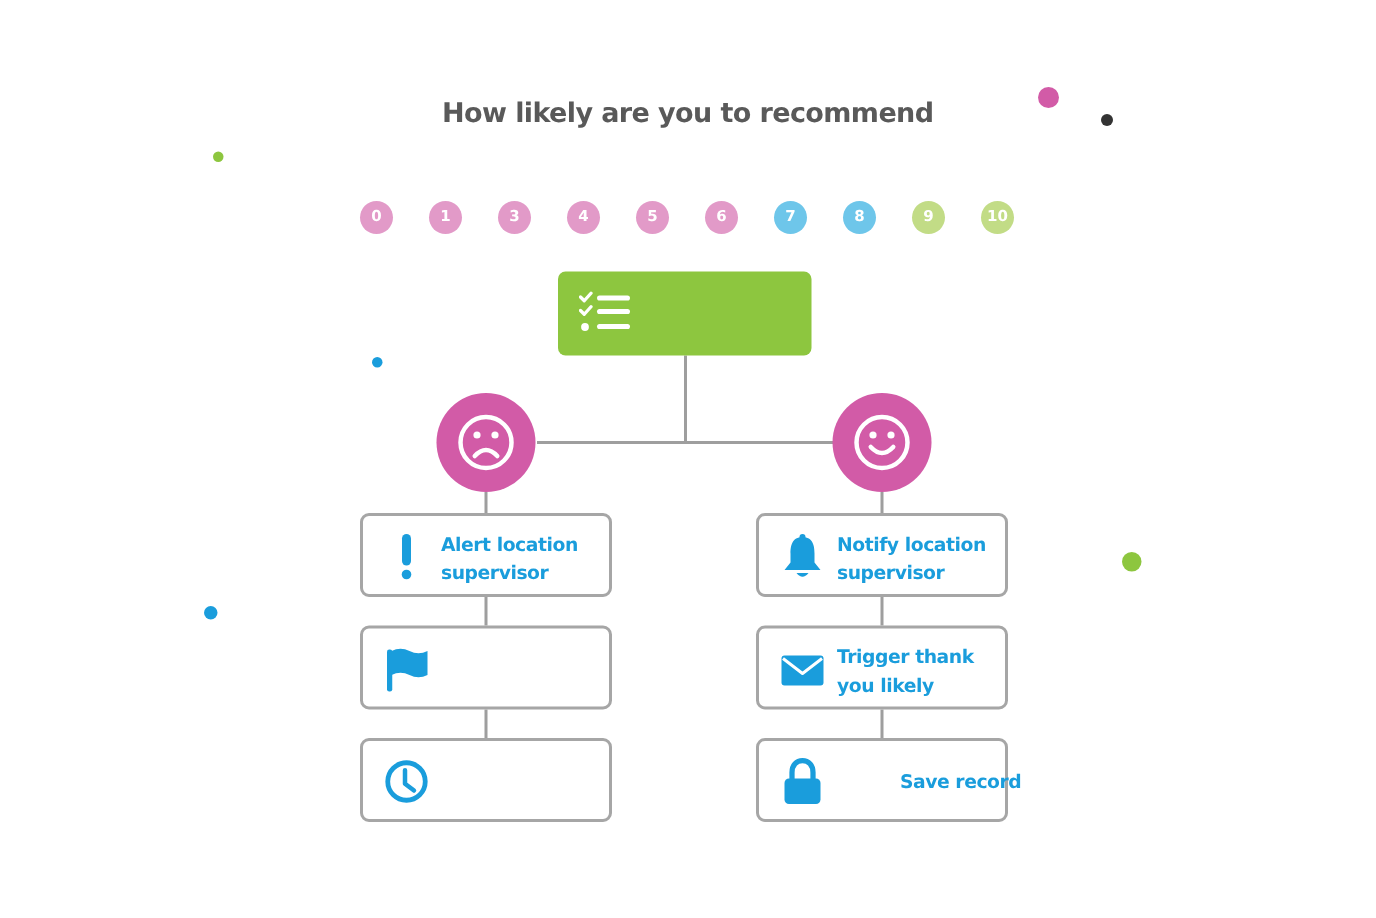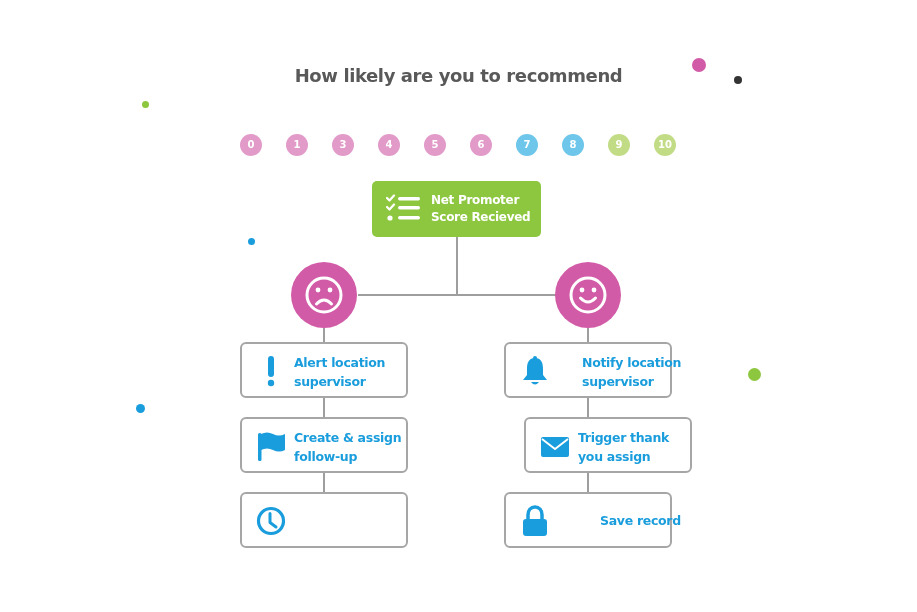--- a/index.html
+++ b/index.html
@@ -57,24 +57,20 @@
 
 <div class="root" style="background:#8dc63f;">
   <svg class="ic" width="36" height="30" viewBox="0 0 36 30">
     <path d="M1 4 L3.5 6.5 L8 1.5" fill="none" stroke="#fff" stroke-width="2.2" stroke-linecap="round" stroke-linejoin="round"></path>
     <path d="M1 13 L3.5 15.5 L8 10.5" fill="none" stroke="#fff" stroke-width="2.2" stroke-linecap="round" stroke-linejoin="round"></path>
     <circle cx="4" cy="24" r="2.6" fill="#fff"></circle>
     <rect x="12" y="3" width="22" height="3.4" rx="1.7" fill="#fff"></rect>
     <rect x="12" y="12" width="22" height="3.4" rx="1.7" fill="#fff"></rect>
     <rect x="12" y="22" width="22" height="3.4" rx="1.7" fill="#fff"></rect>
   </svg>
-  <div class="label">
-    <div>Net Promoter</div>
-    <div>Score Recieved</div>
-  </div>
 </div>
 
 <div class="face" style="left:291px;top:262px;background:#d25ba7;">
   <svg width="40" height="40" viewBox="0 0 40 40">
     <circle cx="20" cy="20" r="17" fill="none" stroke="#fff" stroke-width="3"></circle>
     <circle cx="14" cy="15" r="2.4" fill="#fff"></circle>
     <circle cx="26" cy="15" r="2.4" fill="#fff"></circle>
     <path d="M12.5 29 Q20 21 27.5 29" fill="none" stroke="#fff" stroke-width="3" stroke-linecap="round"></path>
   </svg>
 </div>
@@ -95,51 +91,47 @@
   <div class="label" style="color:#1a9ddc;">
     <div>Alert location</div>
     <div>supervisor</div>
   </div>
 </div>
 <div class="box" style="left:240px;top:417px;">
   <svg class="ic" viewBox="0 0 30 32">
     <rect x="2" y="3" width="3.5" height="28" rx="1.5" fill="#1a9ddc"></rect>
     <path d="M5 4 Q11 1 17 4 Q23 7 29 4 L29 20 Q23 23 17 20 Q11 17 5 20 Z" fill="#1a9ddc"></path>
   </svg>
-  <div class="label" style="color:#1a9ddc;">
-    <div>Create &amp; assign</div>
-    <div>follow-up</div>
-  </div>
 </div>
 <div class="box" style="left:240px;top:492px;">
   <svg class="ic" viewBox="0 0 30 32">
     <circle cx="15" cy="16" r="12.5" fill="none" stroke="#1a9ddc" stroke-width="3.2"></circle>
     <path d="M14 8.5 L14 17.5 L20 22" fill="none" stroke="#1a9ddc" stroke-width="3" stroke-linecap="round" stroke-linejoin="round"></path>
   </svg>
 </div>
 
 <div class="box" style="left:504px;top:342px;">
   <svg class="ic" viewBox="0 0 30 32">
     <circle cx="15" cy="3" r="2" fill="#1a9ddc"></circle>
     <path d="M15 3 C8 3 7 9 7 14 L7 20 L3 25 L27 25 L23 20 L23 14 C23 9 22 3 15 3 Z" fill="#1a9ddc"></path>
     <path d="M11 27 Q15 32 19 27 Z" fill="#1a9ddc"></path>
   </svg>
-  <div class="label" style="color:#1a9ddc;margin-left:24px;">
+  <div class="label" style="color:#1a9ddc;">
     <div>Notify location</div>
     <div>supervisor</div>
   </div>
 </div>
-<div class="box" style="left:504px;top:417px;margin-left:20px;">
+<div class="box" style="left:504px;top:417px;">
   <svg class="ic" viewBox="0 0 30 32">
     <rect x="1" y="7" width="28" height="20" rx="2" fill="#1a9ddc"></rect>
     <path d="M2 9 L15 19 L28 9" fill="none" stroke="#fff" stroke-width="2" stroke-linejoin="round"></path>
   </svg>
   <div class="label" style="color:#1a9ddc;">
     <div>Trigger thank</div>
-    <div>you assign</div>
+    <div>you likely</div>
   </div>
 </div>
 <div class="box" style="left:504px;top:492px;">
   <svg class="ic" viewBox="0 0 30 32">
     <path d="M8 15 L8 10 C8 5 11 2 15 2 C19 2 22 5 22 10 L22 15" fill="none" stroke="#1a9ddc" stroke-width="3.5"></path>
     <rect x="3" y="14" width="24" height="17" rx="3" fill="#1a9ddc"></rect>
   </svg>
   <div class="label single" style="color:#1a9ddc;margin-left:42px;">
     <div>Save record</div>
   </div>

